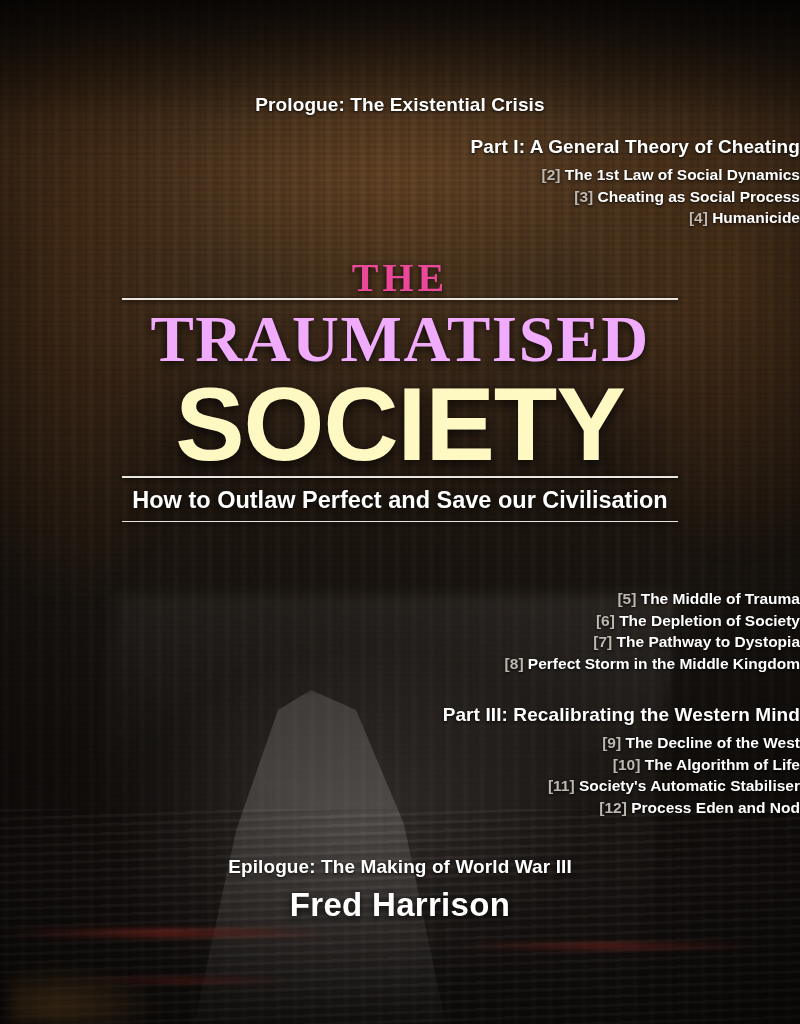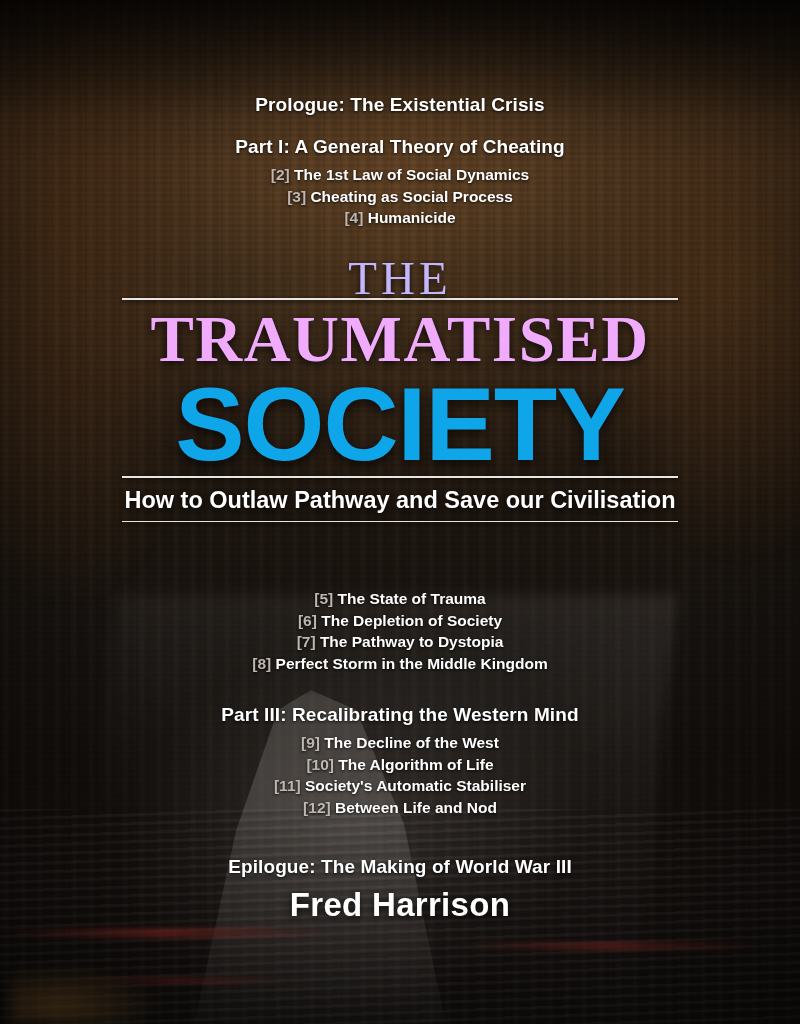--- a/index.html
+++ b/index.html
@@ -153,21 +153,21 @@
     background: radial-gradient(ellipse 80% 70% at 50% 48%, rgba(0,0,0,0) 45%, rgba(0,0,0,0.55) 100%);
   }
 
   
   .content {
     position: absolute;
     inset: 0;
     text-align: center;
     color: #f2f0ee;
   }
-  .toc-block { width: 100%; }
+  .toc-block { width: 100%; text-align: right; }
   .part-heading {
     font-size: 19px;
     font-weight: bold;
     letter-spacing: 0.1px;
     color: #ffffff;
     text-shadow: 0 1px 3px rgba(0,0,0,0.85);
   }
   .prologue {
     position: absolute;
     top: 94px; left: 0; right: 0;
@@ -202,44 +202,44 @@
   .rule {
     height: 2px;
     background: #e9e6e2;
     margin: 0 auto;
     width: 556px;
     box-shadow: 0 1px 4px rgba(0,0,0,0.8);
   }
   .rule.thin { height: 1.5px; }
   .the-word {
     font-family: "Liberation Serif", serif;
-    font-size: 47px;
-    font-weight: normal;
+    font-size: 40px;
+    font-weight: bold;
     letter-spacing: 4px;
-    color: #c4b5fd;
+    color: #ec4899;
     line-height: 40px;
     text-shadow: 0 2px 6px rgba(0,0,0,0.8);
   }
   .traumatised {
     font-family: "Liberation Serif", serif;
     font-size: 65px;
     font-weight: bold;
     letter-spacing: 1.5px;
     line-height: 70px;
     color: #f0abfc;
     margin-top: 4px;
     text-shadow: 0 3px 9px rgba(0,0,0,0.75);
   }
   .society {
     font-family: "Liberation Sans", sans-serif;
     font-size: 104px;
     font-weight: bold;
     letter-spacing: -1px;
     line-height: 104px;
-    color: #0ea5e9;
+    color: #fef9c3;
     margin-top: -2px;
     text-shadow: 0 4px 12px rgba(0,0,0,0.7);
   }
   .subtitle {
     font-size: 23.5px;
     font-weight: bold;
     color: #ffffff;
     line-height: 30px;
     padding: 7px 0 6px 0;
     text-shadow: 0 2px 6px rgba(0,0,0,0.8);
@@ -309,29 +309,29 @@
         </li>
       </ul>
     </div>
 
     <div class="title-wrap">
       <div class="the-word">THE</div>
       <div class="rule"></div>
       <div class="traumatised">TRAUMATISED</div>
       <div class="society">SOCIETY</div>
       <div class="rule thin"></div>
-      <div class="subtitle">How to Outlaw Pathway and Save our Civilisation</div>
+      <div class="subtitle">How to Outlaw Perfect and Save our Civilisation</div>
       <div class="rule thin"></div>
     </div>
 
     <div class="part2 toc-block">
       <ul class="chapter-list">
         <li class="chapter">
           <span class="num">[5]</span>
-          <span>The State of Trauma</span>
+          <span>The Middle of Trauma</span>
         </li>
         <li class="chapter">
           <span class="num">[6]</span>
           <span>The Depletion of Society</span>
         </li>
         <li class="chapter">
           <span class="num">[7]</span>
           <span>The Pathway to Dystopia</span>
         </li>
         <li class="chapter">
@@ -351,21 +351,21 @@
         <li class="chapter">
           <span class="num">[10]</span>
           <span>The Algorithm of Life</span>
         </li>
         <li class="chapter">
           <span class="num">[11]</span>
           <span>Society's Automatic Stabiliser</span>
         </li>
         <li class="chapter">
           <span class="num">[12]</span>
-          <span>Between Life and Nod</span>
+          <span>Process Eden and Nod</span>
         </li>
       </ul>
     </div>
 
     <div class="epilogue">
       <div class="part-heading">Epilogue: The Making of World War III</div>
     </div>
 
     <div class="author">Fred Harrison</div>
 

